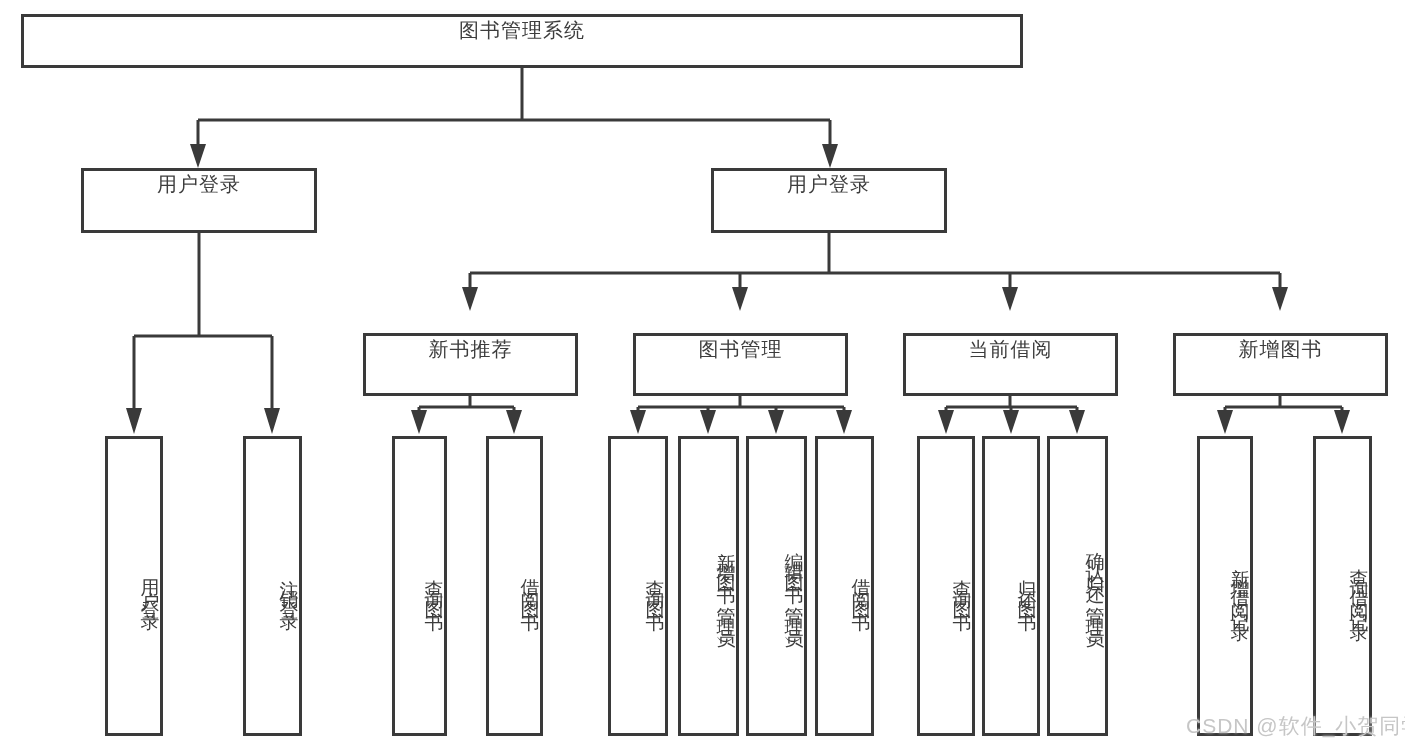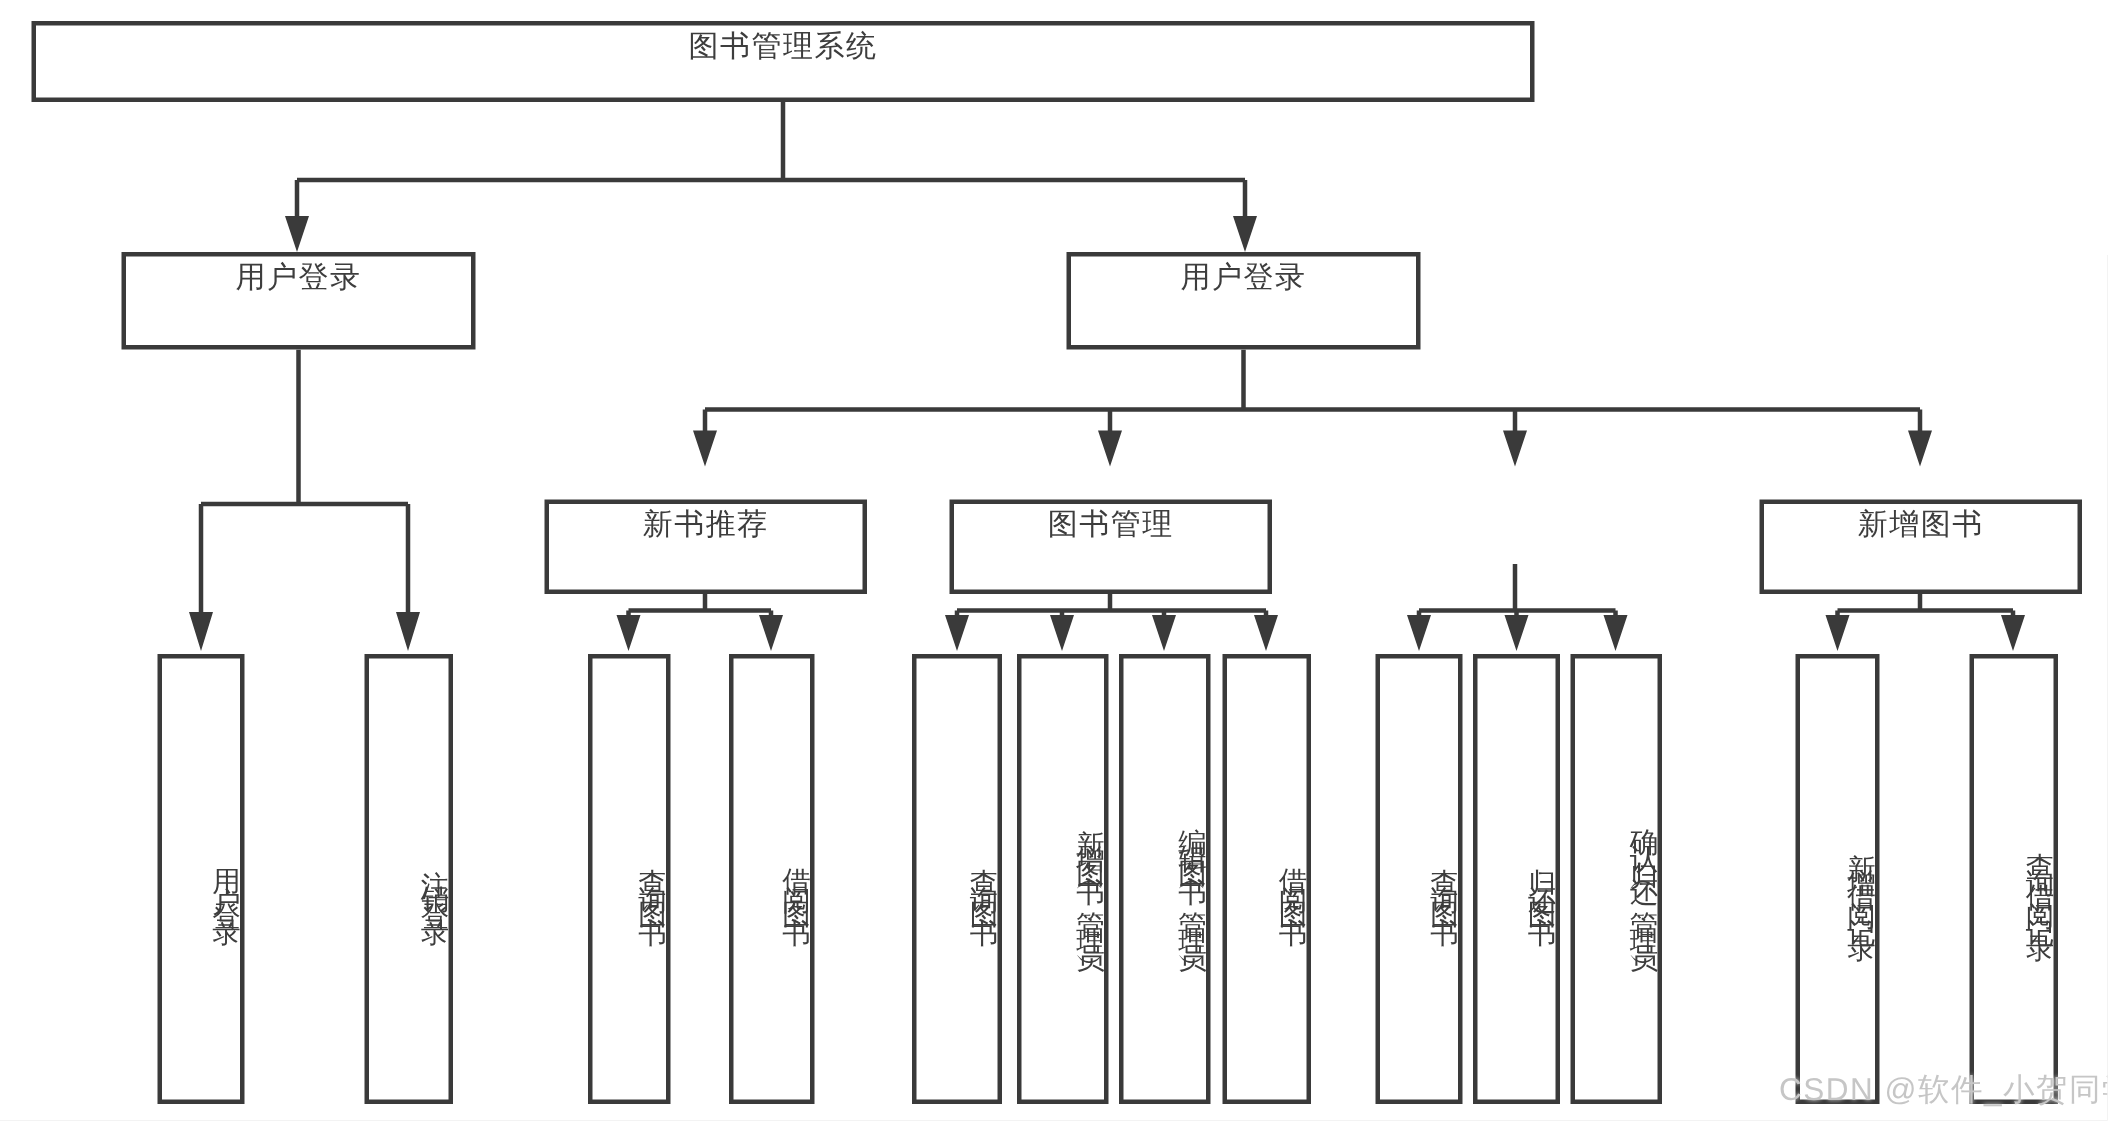--- a/index.html
+++ b/index.html
@@ -103,20 +103,23 @@
   <div class="box h lvl2" style="left:711px">
     <span>用户登录</span>
   </div>
 
   <div class="box h lvl3" style="left:363px">
     <span>新书推荐</span>
   </div>
   <div class="box h lvl3" style="left:633px">
     <span>图书管理</span>
   </div>
+  <div class="box h lvl3" style="left:903px">
+    <span>当前借阅</span>
+  </div>
   <div class="box h lvl3" style="left:1173px">
     <span>新增图书</span>
   </div>
 
   <div class="box v" style="left:105px;width:58px">
     <span>用户登录</span>
   </div>
   <div class="box v" style="left:243px;width:59px">
     <span>注销登录</span>
   </div>

